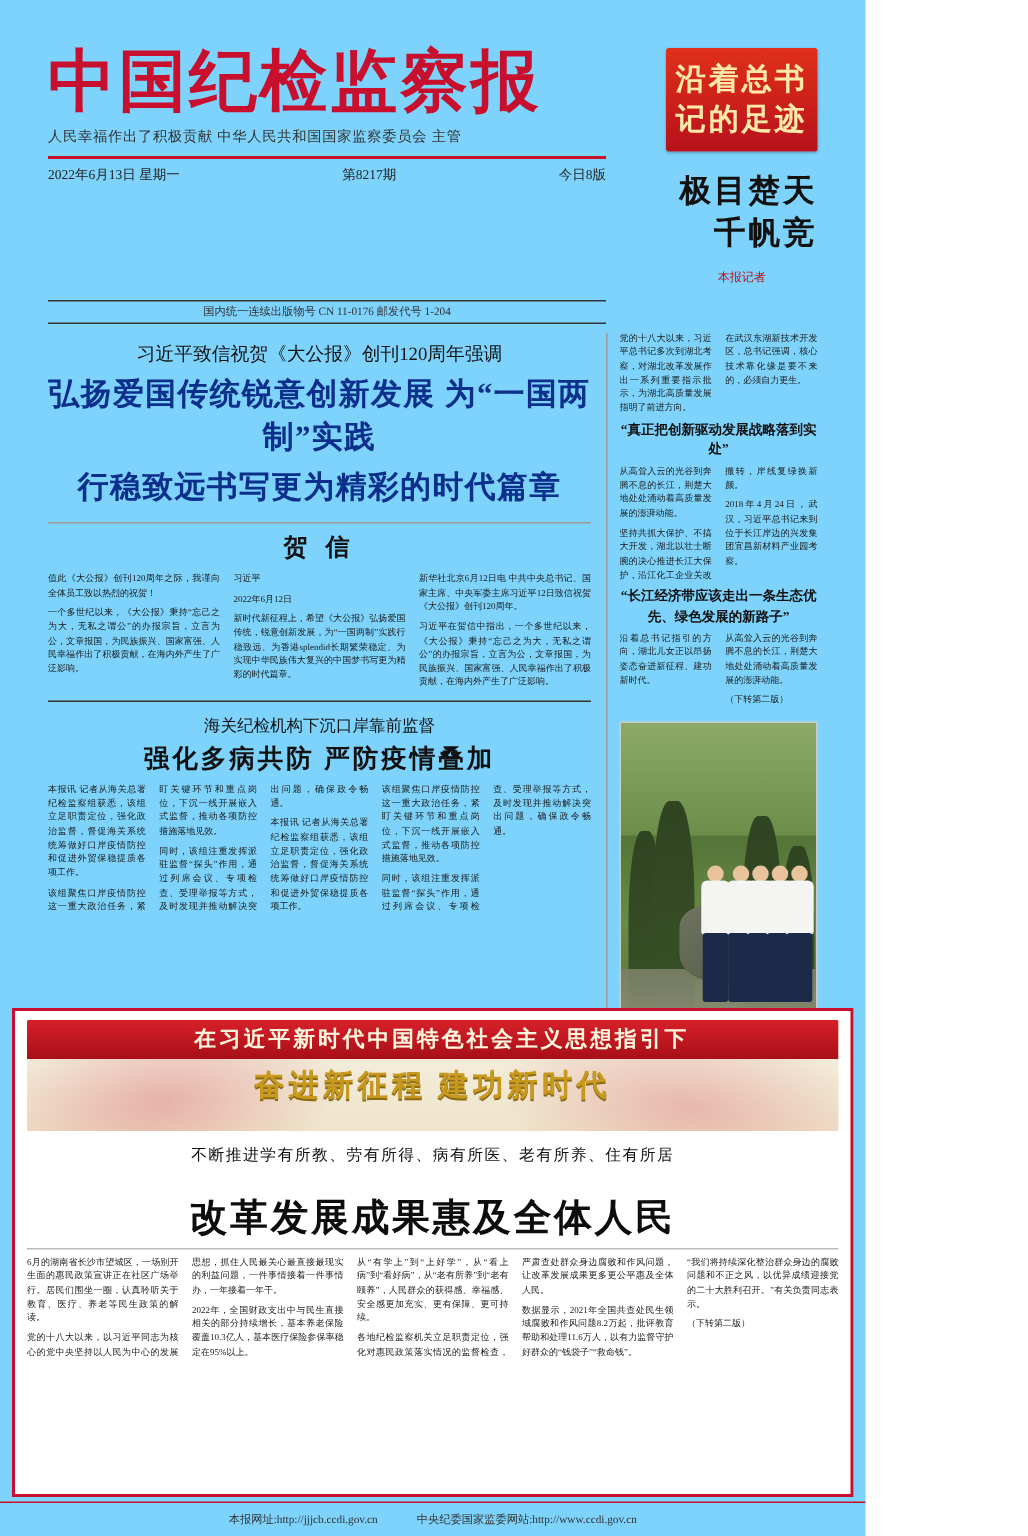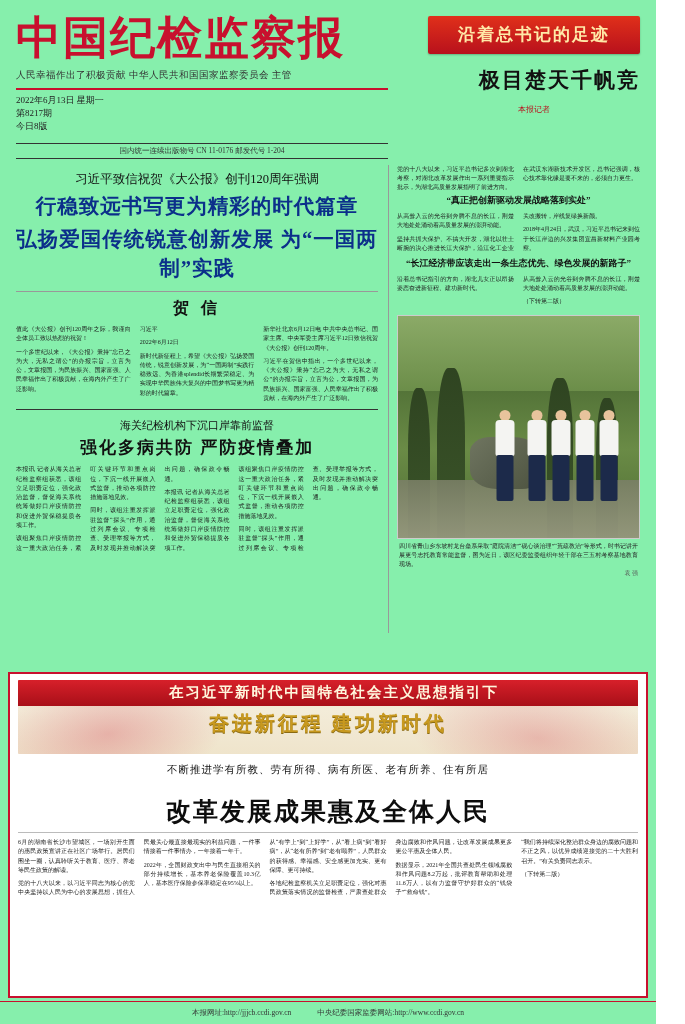--- a/index.html
+++ b/index.html
@@ -9,26 +9,26 @@
   }
   body {
     width: 685px;
     height: 1024px;
     font-family: "Liberation Serif", "DejaVu Serif", serif;
     color: #111;
     position: relative;
     overflow: hidden;
   }
   .page {
-    width: 656px;
+    width: 577px;
     height: 1024px;
     position: relative;
-    padding: 0;
-    box-sizing: border-box;
-    background: #86efac;
+    padding: 16px;
+    box-sizing: border-box;
+    background: #7dd3fc;
   }
 
   
   .masthead {
     display: flex;
     flex-direction: row;
     padding: 14px 16px 0 16px;
     box-sizing: border-box;
   }
   .masthead-left {
@@ -54,31 +54,30 @@
     border-top: 2px solid #c8102e;
     width: 372px;
   }
   .masthead-info {
     display: flex;
     justify-content: space-between;
     font-size: 9px;
     color: #222;
     padding-top: 4px;
     width: 372px;
-    flex-direction: column;
   }
   .masthead-right {
     flex: 1;
     padding-left: 12px;
     padding-top: 2px;
   }
   .banner-red {
     background: linear-gradient(180deg,#e0301a 0%, #b8111c 100%);
     color: #ffe9a8;
-    font-size: 17px;
+    font-size: 20px;
     font-weight: bold;
     text-align: center;
     padding: 7px 4px 8px 4px;
     letter-spacing: 2px;
     border-radius: 2px;
     position: relative;
     box-shadow: 0 1px 2px rgba(0,0,0,.25);
   }
   .banner-sub {
     text-align: right;
@@ -372,22 +371,22 @@
     </div>
   </div>
 
   <div class="sub-rule-wrap">国内统一连续出版物号 CN 11-0176  邮发代号 1-204</div>
 
   <div class="body-grid">
 
     <div class="col-left">
 
       <div class="lead-kicker">习近平致信祝贺《大公报》创刊120周年强调</div>
+      <div class="lead-title">弘扬爱国传统锐意创新发展 为“一国两制”实践</div>
       <div class="lead-title">行稳致远书写更为精彩的时代篇章</div>
-      <div class="lead-title">弘扬爱国传统锐意创新发展 为“一国两制”实践</div>
       <div class="lead-rule"></div>
 
       <div class="section-label">贺  信</div>
 
       <div class="cols c3">
         <p>值此《大公报》创刊120周年之际，我谨向全体员工致以热烈的祝贺！</p>
         <p>一个多世纪以来，《大公报》秉持“忘己之为大，无私之谓公”的办报宗旨，立言为公，文章报国，为民族振兴、国家富强、人民幸福作出了积极贡献，在海内外产生了广泛影响。</p>
         <p>习近平</p>
         <p>2022年6月12日</p>
         <p>新时代新征程上，希望《大公报》弘扬爱国传统，锐意创新发展，为“一国两制”实践行稳致远、为香港splendid长期繁荣稳定、为实现中华民族伟大复兴的中国梦书写更为精彩的时代篇章。</p>

